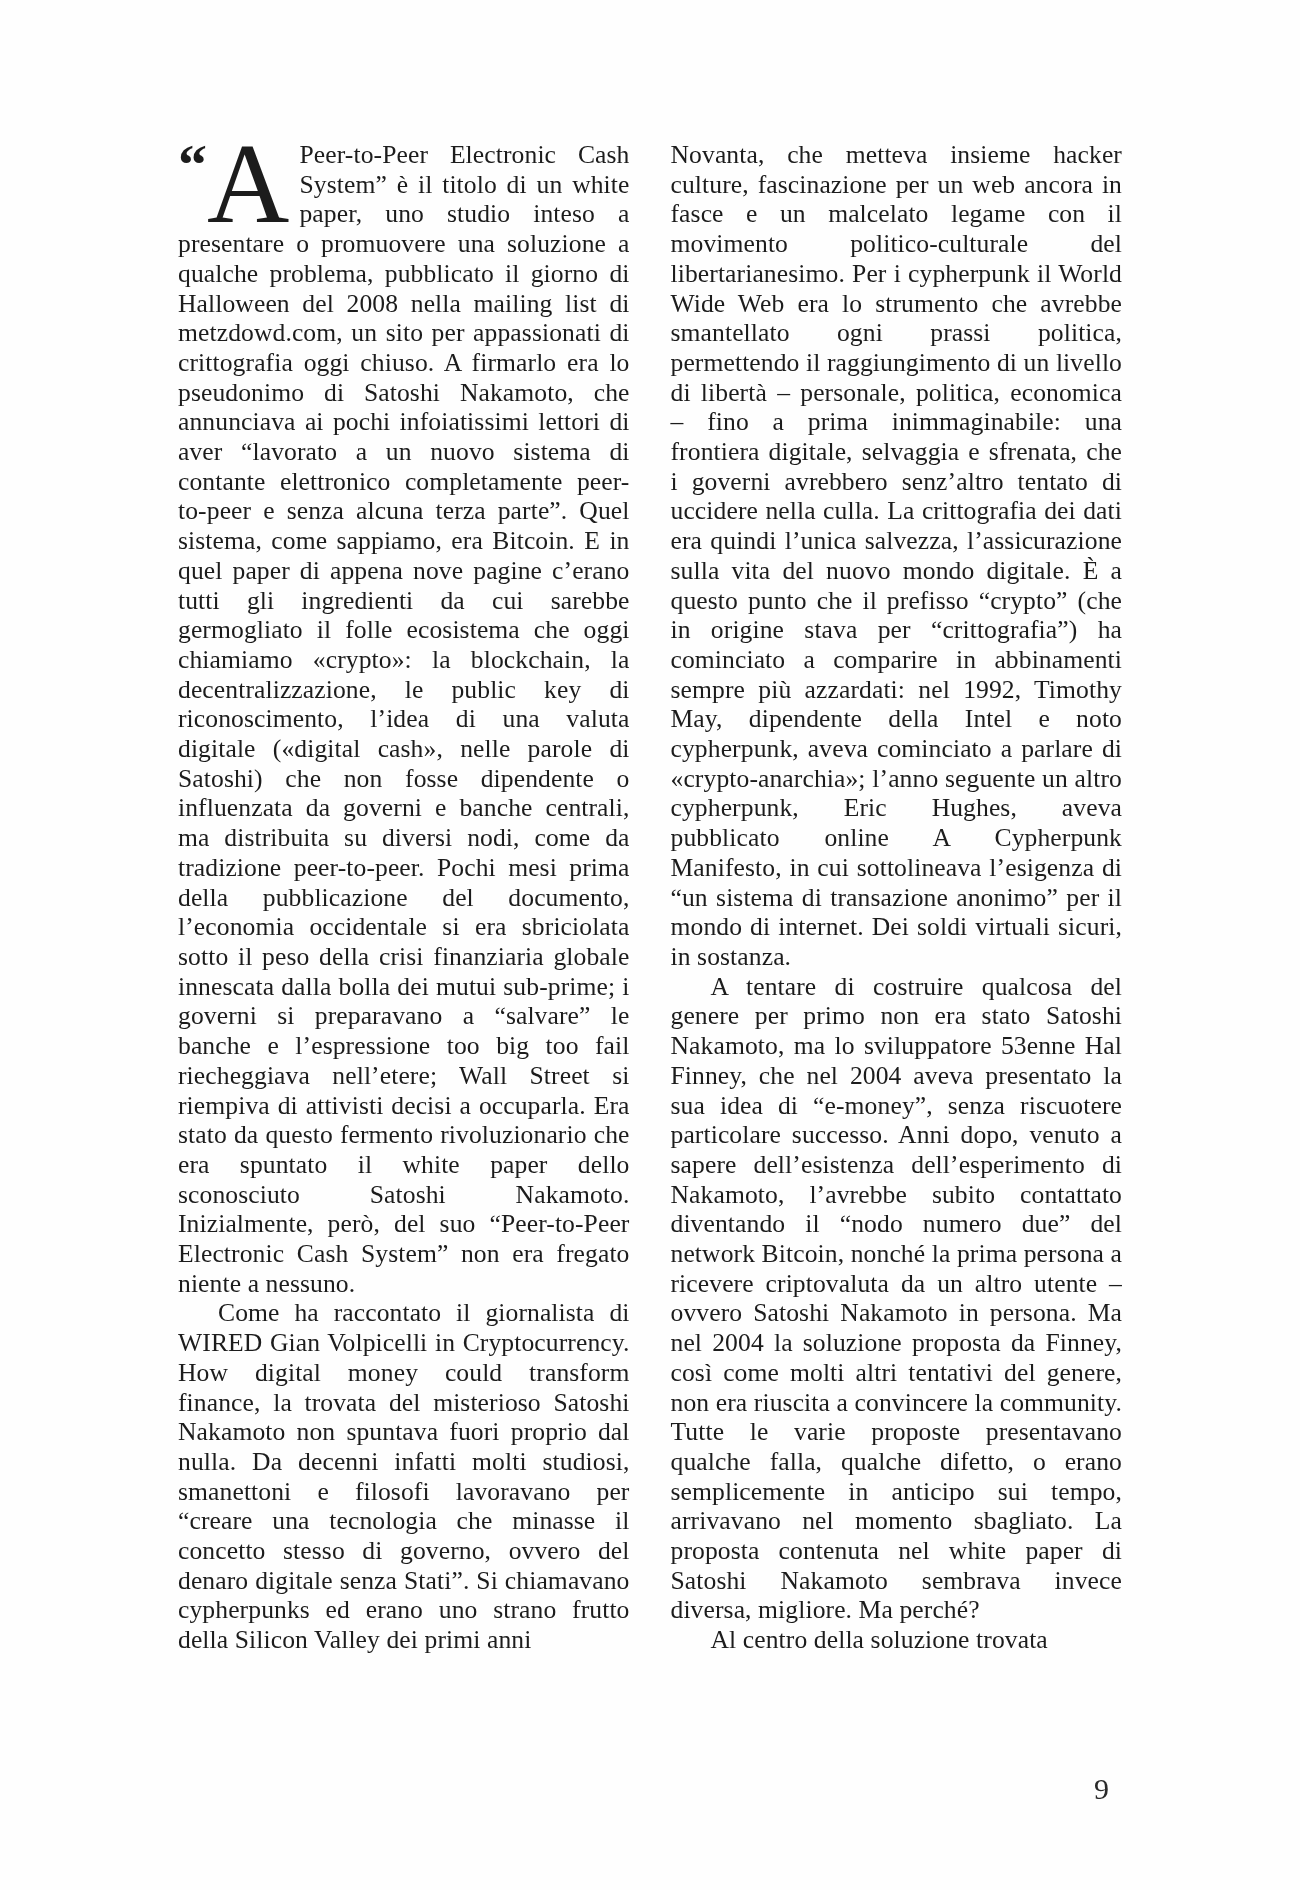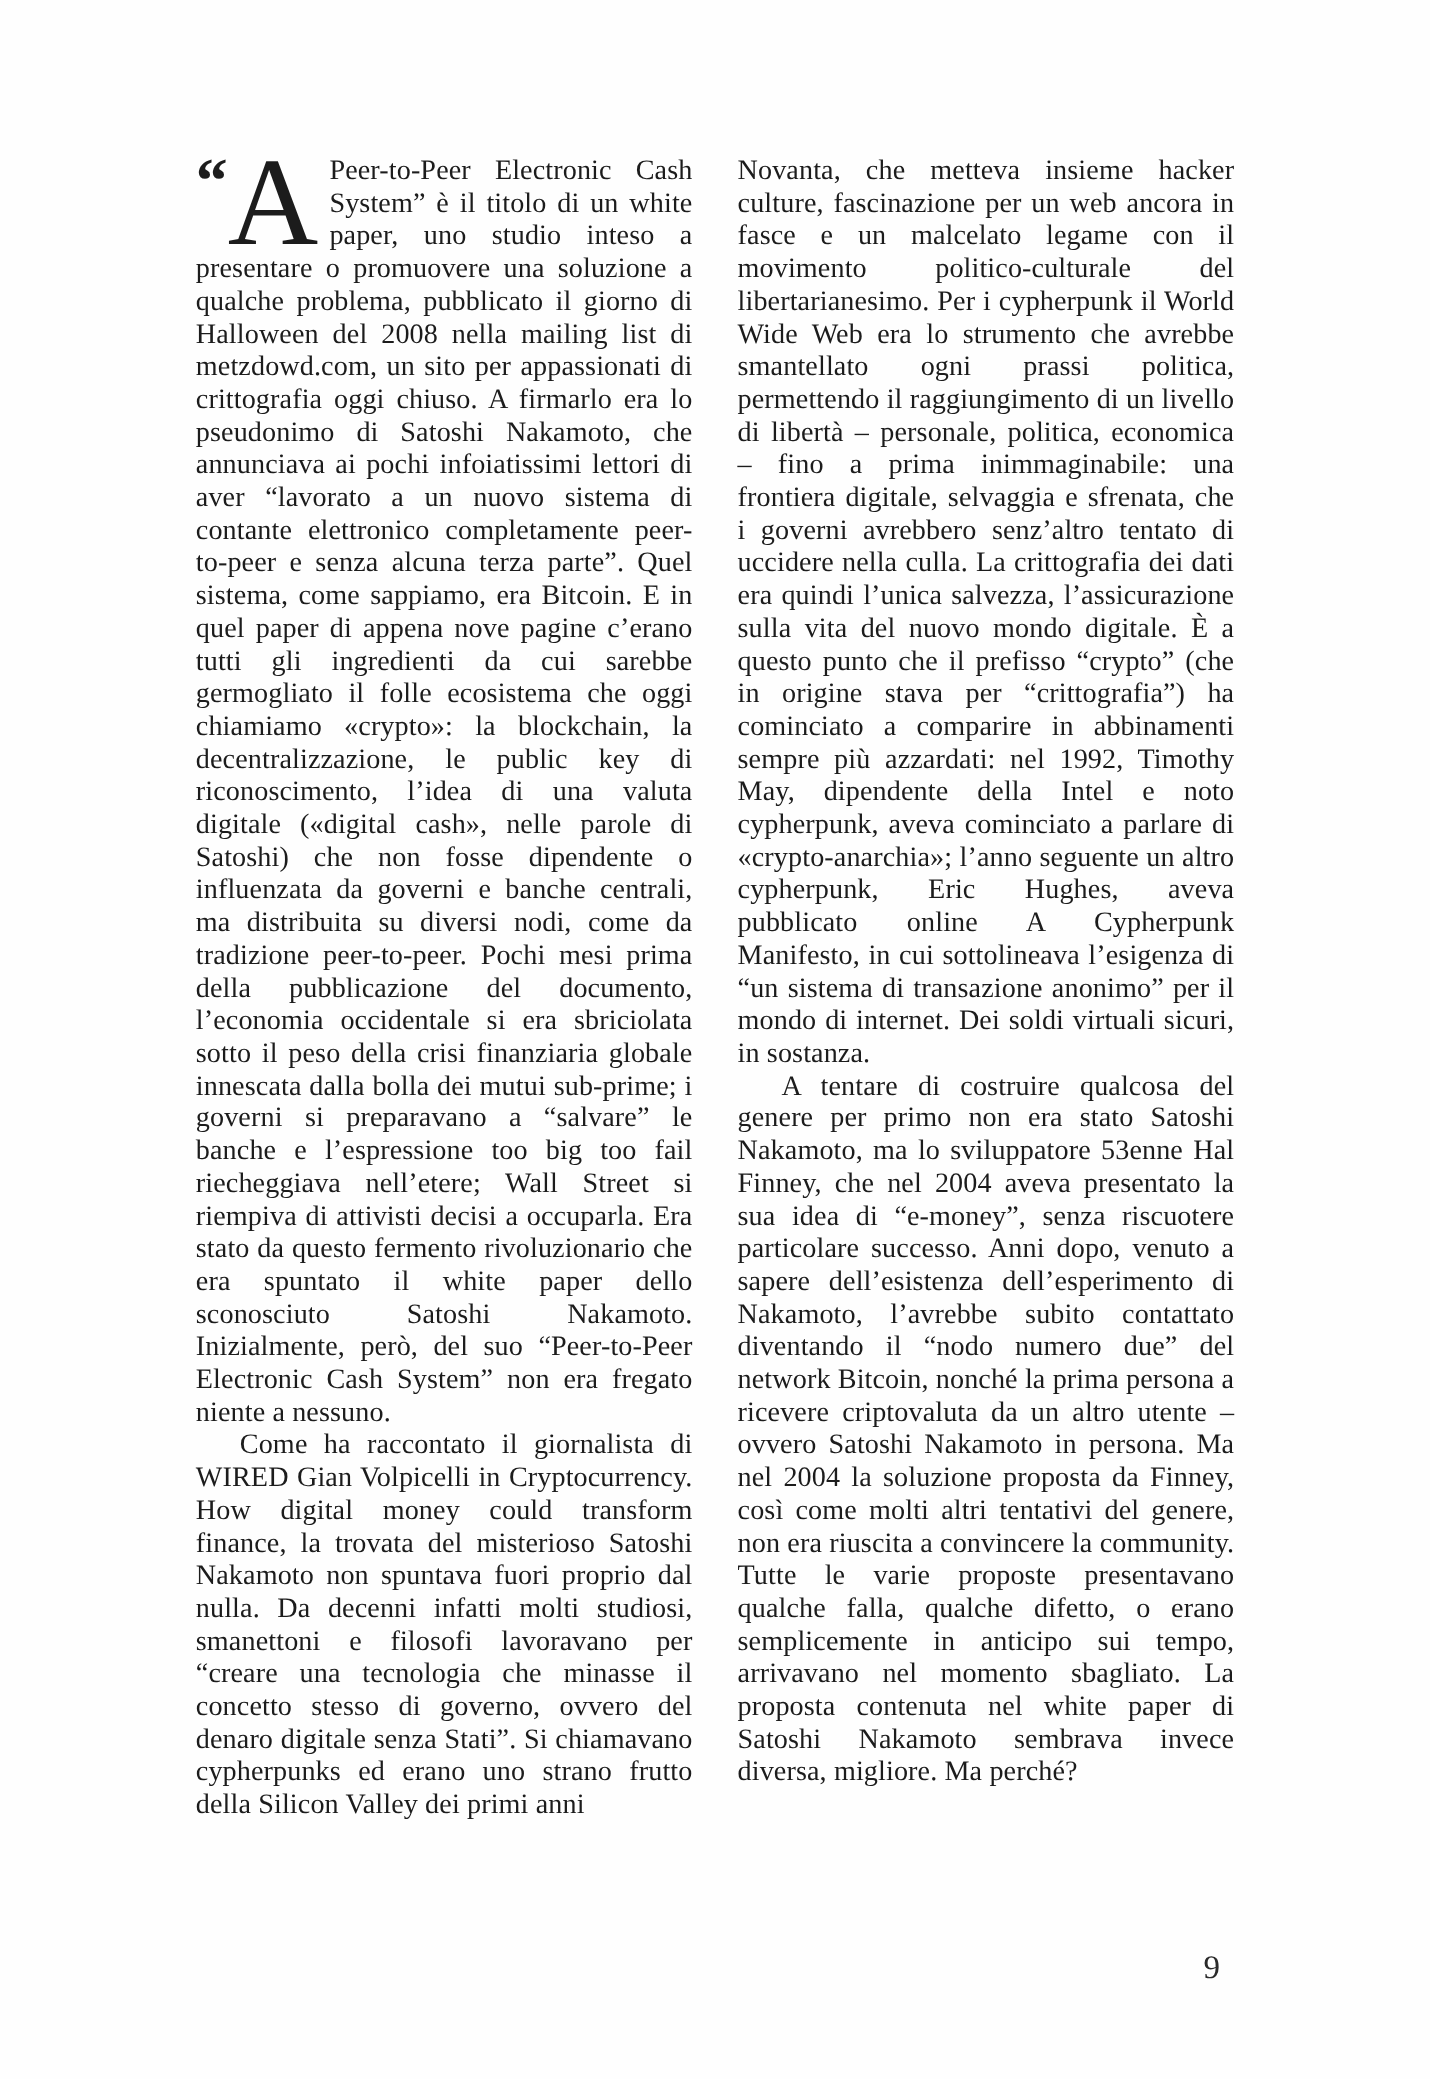--- a/index.html
+++ b/index.html
@@ -65,16 +65,17 @@
     <div class="col" id="col-left">
         <p class="para"><span class="dropcap-block">
             <span class="big-quote">“</span>
             <span class="dropcap">A</span>
           </span><span>Peer-to-Peer Electronic Cash System” è il titolo di un white paper, uno studio inteso a presentare o promuovere una soluzione a qualche problema, pubblicato il giorno di Halloween del 2008 nella mailing list di metzdowd.com, un sito per appassionati di crittografia oggi chiuso. A firmarlo era lo pseudonimo di Satoshi Nakamoto, che annunciava ai pochi infoiatissimi lettori di aver “lavorato a un nuovo sistema di contante elettronico completamente peer-to-peer e senza alcuna terza parte”. Quel sistema, come sappiamo, era Bitcoin. E in quel paper di appena nove pagine c’erano tutti gli ingredienti da cui sarebbe germogliato il folle ecosistema che oggi chiamiamo «crypto»: la blockchain, la decentralizzazione, le public key di riconoscimento, l’idea di una valuta digitale («digital cash», nelle parole di Satoshi) che non fosse dipendente o influenzata da governi e banche centrali, ma distribuita su diversi nodi, come da tradizione peer-to-peer. Pochi mesi prima della pubblicazione del documento, l’economia occidentale si era sbriciolata sotto il peso della crisi finanziaria globale innescata dalla bolla dei mutui sub-prime; i governi si preparavano a “salvare” le banche e l’espressione </span><span class="it">too big too fail</span><span> riecheggiava nell’etere; Wall Street si riempiva di attivisti decisi a occuparla. Era stato da questo fermento rivoluzionario che era spuntato il white paper dello sconosciuto Satoshi Nakamoto. Inizialmente, però, del suo “Peer-to-Peer Electronic Cash System” non era fregato niente a nessuno.</span></p>
         <p class="para indent"><span>Come ha raccontato il giornalista di </span><span class="it">WIRED</span><span> Gian Volpicelli in </span><span class="it">Cryptocurrency. How digital money could transform finance,</span><span> la trovata del misterioso Satoshi Nakamoto non spuntava fuori proprio dal nulla. Da decenni infatti molti studiosi, smanettoni e filosofi lavoravano per “creare una tecnologia che minasse il concetto stesso di governo, ovvero del denaro digitale senza Stati”. Si chiamavano cypherpunks ed erano uno strano frutto della Silicon Valley dei primi anni</span></p>
       </div>
     <div class="col" id="col-right">
         <p class="para"><span>Novanta, che metteva insieme hacker culture, fascinazione per un web ancora in fasce e un malcelato legame con il movimento politico-culturale del libertarianesimo. Per i cypherpunk il World Wide Web era lo strumento che avrebbe smantellato ogni prassi politica, permettendo il raggiungimento di un livello di libertà – personale, politica, economica – fino a prima inimmaginabile: una frontiera digitale, selvaggia e sfrenata, che i governi avrebbero senz’altro tentato di uccidere nella culla. La crittografia dei dati era quindi l’unica salvezza, l’assicurazione sulla vita del nuovo mondo digitale. È a questo punto che il prefisso “crypto” (che in origine stava per “crittografia”) ha cominciato a comparire in abbinamenti sempre più azzardati: nel 1992, Timothy May, dipendente della Intel e noto cypherpunk, aveva cominciato a parlare di «crypto-anarchia»; l’anno seguente un altro cypherpunk, Eric Hughes, aveva pubblicato online </span><span class="it">A Cypherpunk Manifesto,</span><span> in cui sottolineava l’esigenza di “un sistema di transazione anonimo” per il mondo di internet. Dei soldi virtuali sicuri, in sostanza.</span></p>
         <p class="para indent"><span>A tentare di costruire qualcosa del genere per primo non era stato Satoshi Nakamoto, ma lo sviluppatore 53enne Hal Finney, che nel 2004 aveva presentato la sua idea di “e-money”, senza riscuotere particolare successo. Anni dopo, venuto a sapere dell’esistenza dell’esperimento di Nakamoto, l’avrebbe subito contattato diventando il “nodo numero due” del network Bitcoin, nonché la prima persona a ricevere criptovaluta da un altro utente – ovvero Satoshi Nakamoto in persona. Ma nel 2004 la soluzione proposta da Finney, così come molti altri tentativi del genere, non era riuscita a convincere la community. Tutte le varie proposte presentavano qualche falla, qualche difetto, o erano semplicemente in anticipo sui tempo, arrivavano nel momento sbagliato. La proposta contenuta nel white paper di Satoshi Nakamoto sembrava invece diversa, migliore. Ma perché?</span></p>
+        <p class="para indent"><span>Al centro della soluzione trovata</span></p>
       </div>
   </div>
   <div class="page-number">9</div>
 </div>
 
 </body></html>

